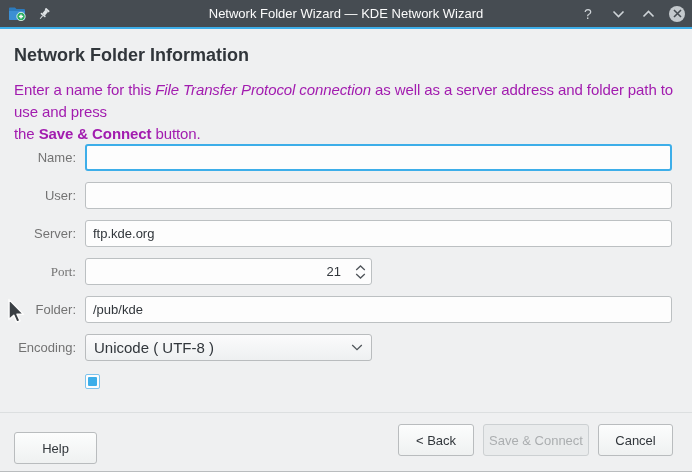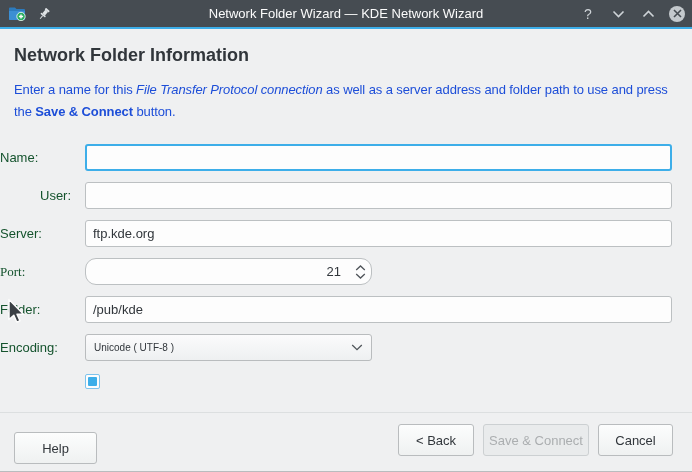--- a/index.html
+++ b/index.html
@@ -23,44 +23,44 @@
     color:#fcfcfc; font-size:13px; }
   .tb-right { position:absolute; right:7px; top:0; height:27px; display:flex; align-items:center; gap:12px; }
   .tb-btn { width:18px; height:18px; display:flex; align-items:center; justify-content:center; color:#cfd4d8; }
   .tb-help { font-size:14px; color:#ced3d7; }
   .close-circle { width:16px; height:16px; border-radius:50%; background:#c4c9cd;
     display:flex; align-items:center; justify-content:center; }
 
   
   .page-title { position:absolute; left:14px; top:45px; font-size:18px; font-weight:bold; color:#31363b; }
   .description { position:absolute; left:14px; top:79px; width:664px;
-    font-size:13px; color:#1d4ed8; line-height:22px; letter-spacing:-0.1px; }
+    font-size:15px; color:#a21caf; line-height:22px; letter-spacing:-0.1px; }
   .description .it { font-style:italic; }
   .description .bd { font-weight:bold; }
 
   
-  .form-label { position:absolute; width:76px; font-size:13px; color:#14532d;
+  .form-label { position:absolute; width:76px; text-align:right; font-size:13px; color:#737373;
     height:27px; line-height:27px; }
   .text-input { position:absolute; height:27px; background:#fdfdfd;
     border:1px solid #bcc0c2; border-radius:3px; font-size:13px; color:#31363b;
     padding:12px 7px; font-family:inherit; outline:none; }
   .text-input.focused { border:2px solid #3daee9; padding:0 6px; }
 
   .spinbox { position:absolute; left:85px; top:258px; width:287px; height:27px;
-    background:#fdfdfd; border:1px solid #bcc0c2; border-radius:11px;
+    background:#fdfdfd; border:1px solid #bcc0c2; border-radius:3px;
     display:flex; align-items:center; }
   .spin-value { flex:1; text-align:right; font-size:13px; color:#31363b; padding-right:8px; }
   .spin-arrows { width:22px; height:100%; display:flex; flex-direction:column;
     align-items:center; justify-content:center; gap:2px; }
   .spin-arrows svg { display:block; }
 
   .combobox { position:absolute; left:85px; top:334px; width:287px; height:27px;
     background:linear-gradient(#fbfbfc,#eef0f1); border:1px solid #b9bcbe; border-radius:3px;
     display:flex; align-items:center; }
-  .combo-text { flex:1; font-size:10px; color:#31363b; padding-left:8px; }
+  .combo-text { flex:1; font-size:15px; color:#31363b; padding-left:8px; }
   .combo-arrow { width:28px; display:flex; align-items:center; justify-content:center; }
 
   .checkbox-row { position:absolute; left:85px; top:372px; height:18px; display:flex; align-items:center; gap:7px; }
   .checkbox { width:15px; height:15px; border:1px solid #7ec3ec; border-radius:2px;
     background:#fdfdfd; display:flex; align-items:center; justify-content:center; }
   .checkbox .mark { width:9px; height:9px; background:#3daee9; border-radius:1px; }
   .checkbox-label { font-size:13px; color:#31363b; }
 
   
   .separator { position:absolute; left:0; top:412px; width:692px; height:1px; background:#dcdfe0; }

